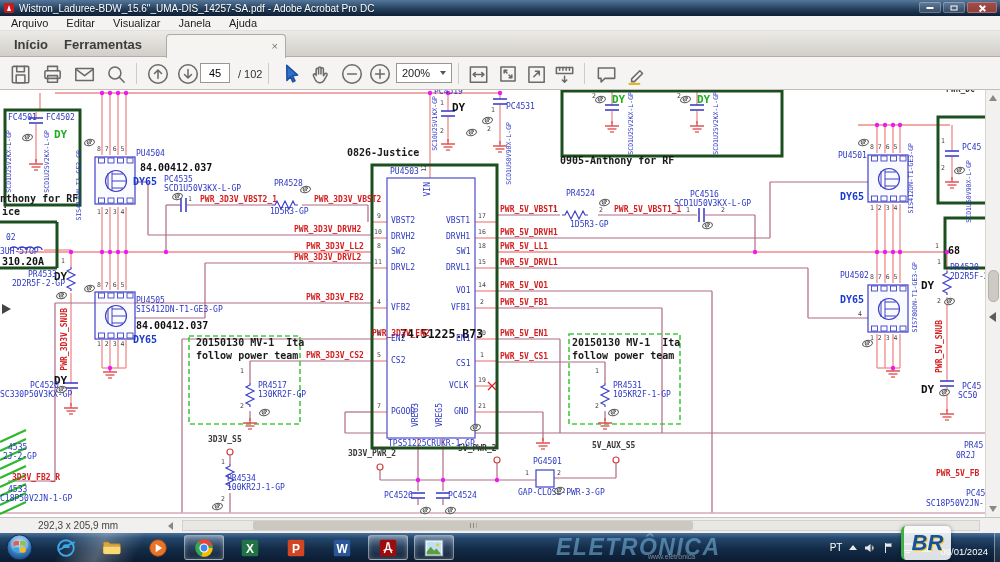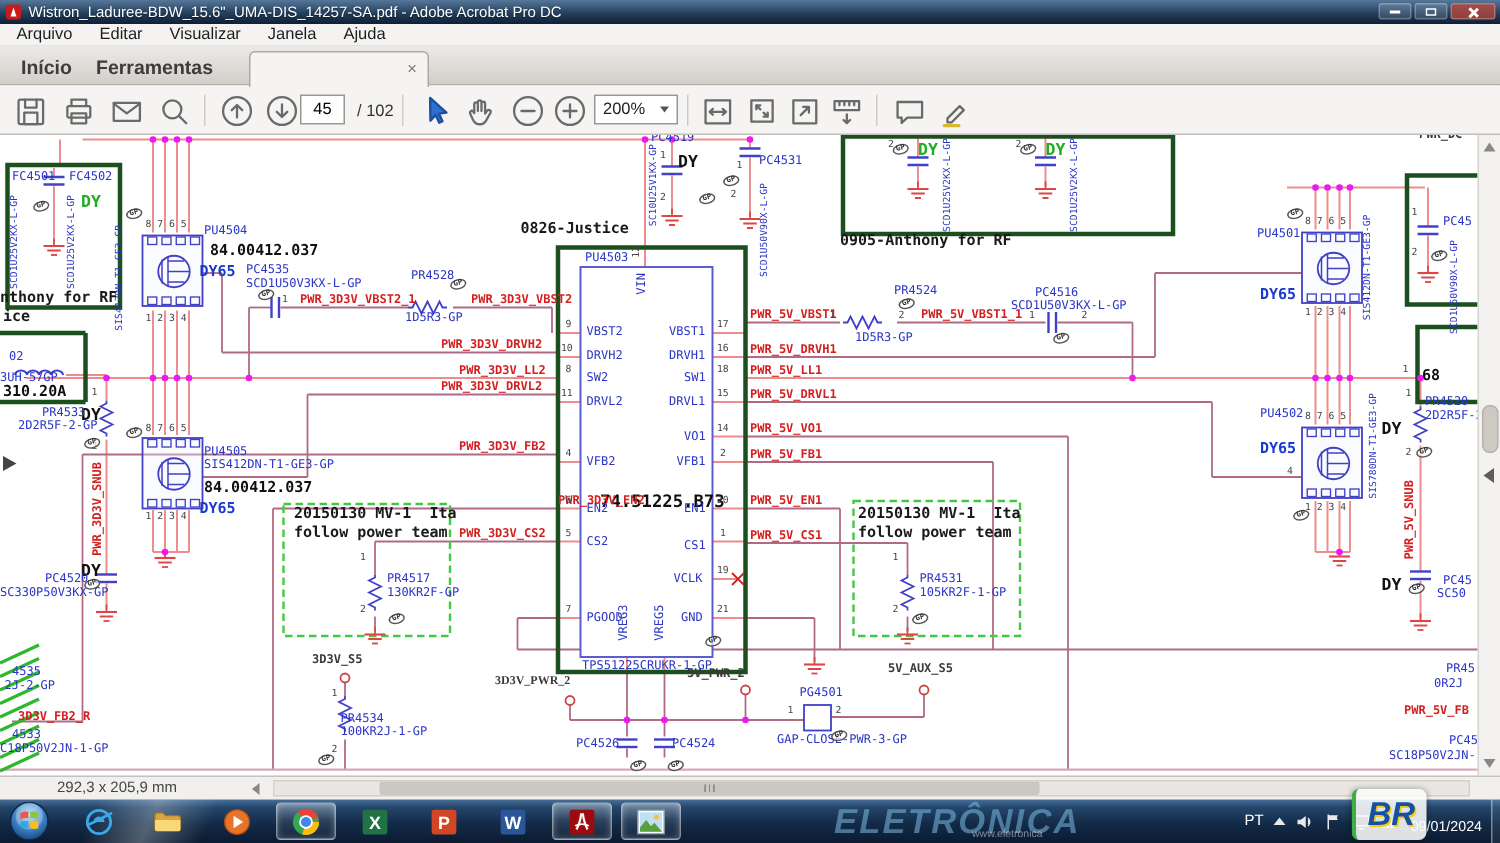--- a/index.html
+++ b/index.html
@@ -593,21 +593,21 @@
       <span class="lab nb" style="left: 500px; top: 169px;">PWR_5V_DRVL1</span>
       <span class="lab nb" style="left: 500px; top: 192px;">PWR_5V_VO1</span>
       <span class="lab nb" style="left: 500px; top: 209px;">PWR_5V_FB1</span>
       <span class="lab nb" style="left: 500px; top: 240px;">PWR_5V_EN1</span>
       <span class="lab nb" style="left: 500px; top: 263px;">PWR_5V_CS1</span>
       <span class="lab nb" style="left: 12px; top: 384px;">3D3V_FB2_R</span>
       <span class="lab nb" style="left: 936px; top: 380px;">PWR_5V_FB</span>
       <span class="lab nb vrt" style="left: 61px; top: 218px;">PWR_3D3V_SNUB</span>
       <span class="lab nb vrt" style="left: 936px; top: 230px;">PWR_5V_SNUB</span>
       <span class="lab on" style="left: 208px; top: 346px;">3D3V_S5</span>
-      <span class="lab on" style="left: 330px; top: 360px; font-family: Liberation Serif, serif;">3D3V_PWR_2</span>
+      <span class="lab on" style="left: 348px; top: 360px;">3D3V_PWR_2</span>
       <span class="lab on" style="left: 458px; top: 355px;">5V_PWR_2</span>
       <span class="lab on" style="left: 592px; top: 352px;">5V_AUX_S5</span>
       <span class="lab on" style="left: 946px; top: -4px;">PWR_DC</span>
       <span class="lab bl" style="left: 8px; top: 24px;">FC4501</span>
       <span class="lab bl" style="left: 46px; top: 24px;">FC4502</span>
       <span class="lab bl" style="left: 136px; top: 60px;">PU4504</span>
       <span class="lab bl" style="left: 164px; top: 86px;">PC4535</span>
       <span class="lab bl" style="left: 164px; top: 95px;">SCD1U50V3KX-L-GP</span>
       <span class="lab bl" style="left: 274px; top: 90px;">PR4528</span>
       <span class="lab bl" style="left: 270px; top: 118px;">1D5R3-GP</span>
@@ -626,21 +626,21 @@
       <span class="lab bl" style="left: 258px; top: 292px;">PR4517</span>
       <span class="lab bl" style="left: 258px; top: 301px;">130KR2F-GP</span>
       <span class="lab bl" style="left: 227px; top: 385px;">PR4534</span>
       <span class="lab bl" style="left: 227px; top: 394px;">100KR2J-1-GP</span>
       <span class="lab bl" style="left: 613px; top: 292px;">PR4531</span>
       <span class="lab bl" style="left: 613px; top: 301px;">105KR2F-1-GP</span>
       <span class="lab bl" style="left: 384px; top: 402px;">PC4526</span>
       <span class="lab bl" style="left: 448px; top: 402px;">PC4524</span>
       <span class="lab bl" style="left: 533px; top: 368px;">PG4501</span>
       <span class="lab bl" style="left: 518px; top: 399px;">GAP-CLOSE-PWR-3-GP</span>
-      <span class="lab bl" style="left: 566px; top: 100px; margin-left: 30px;">PR4524</span>
+      <span class="lab bl" style="left: 566px; top: 100px;">PR4524</span>
       <span class="lab bl" style="left: 570px; top: 131px;">1D5R3-GP</span>
       <span class="lab bl" style="left: 690px; top: 101px;">PC4516</span>
       <span class="lab bl" style="left: 674px; top: 110px;">SCD1U50V3KX-L-GP</span>
       <span class="lab bl" style="left: 838px; top: 62px;">PU4501</span>
       <span class="lab bl" style="left: 840px; top: 182px;">PU4502</span>
       <span class="lab bl" style="left: 950px; top: 174px;">PR4520</span>
       <span class="lab bl" style="left: 950px; top: 183px;">2D2R5F-2-GP</span>
       <span class="lab bl" style="left: 962px; top: 54px;">PC45</span>
       <span class="lab bl" style="left: 962px; top: 293px;">PC45</span>
       <span class="lab bl" style="left: 958px; top: 302px;">SC50</span>

